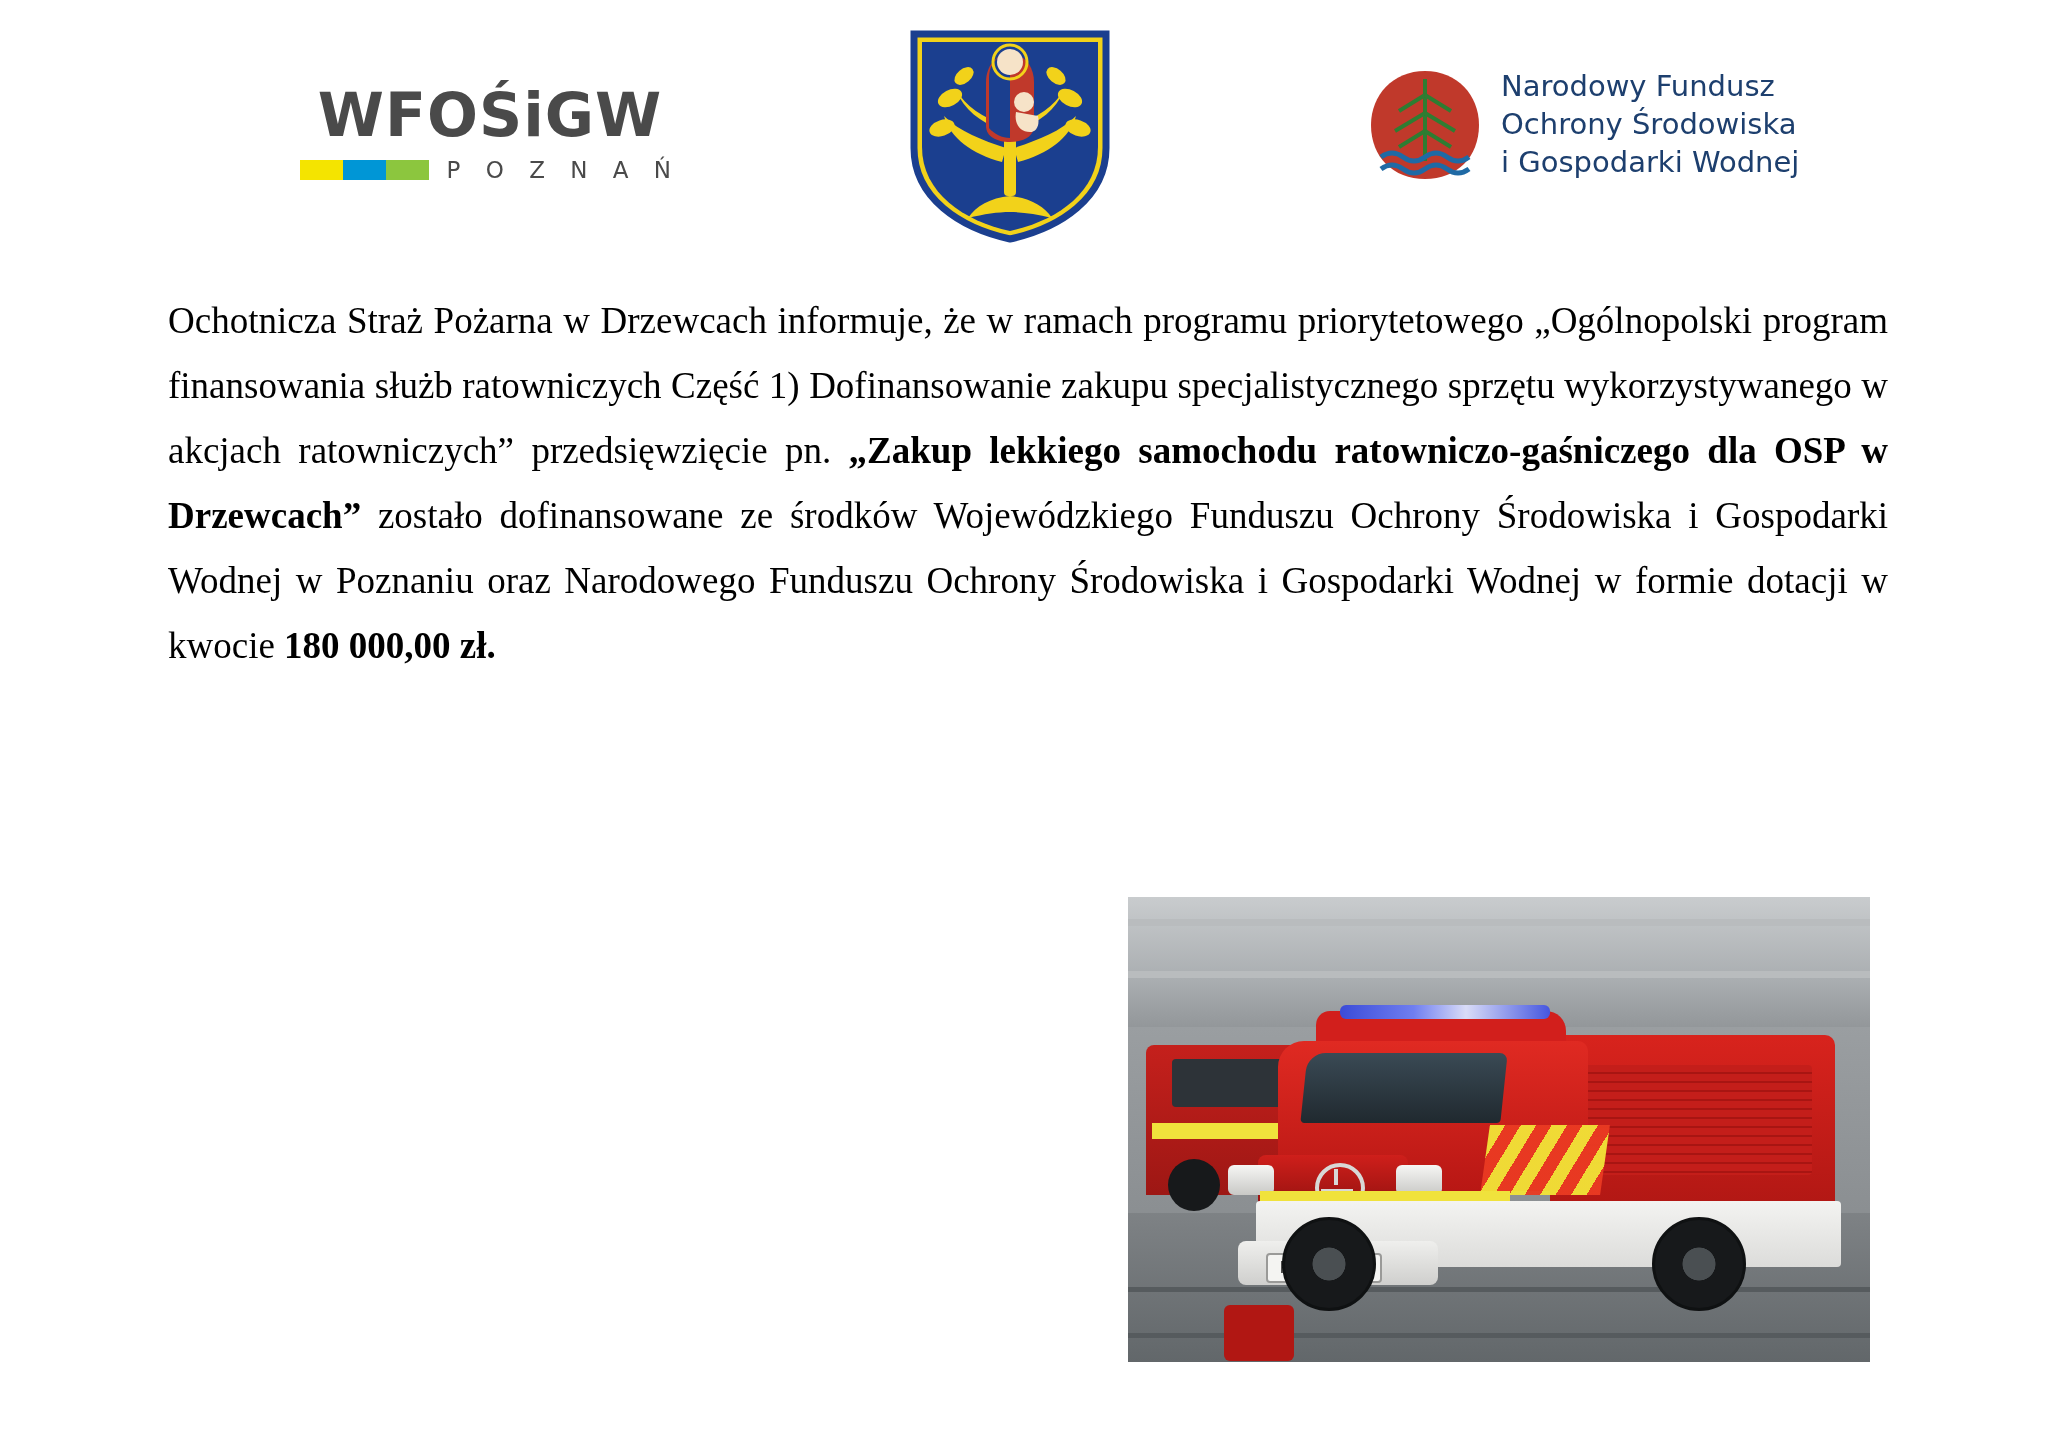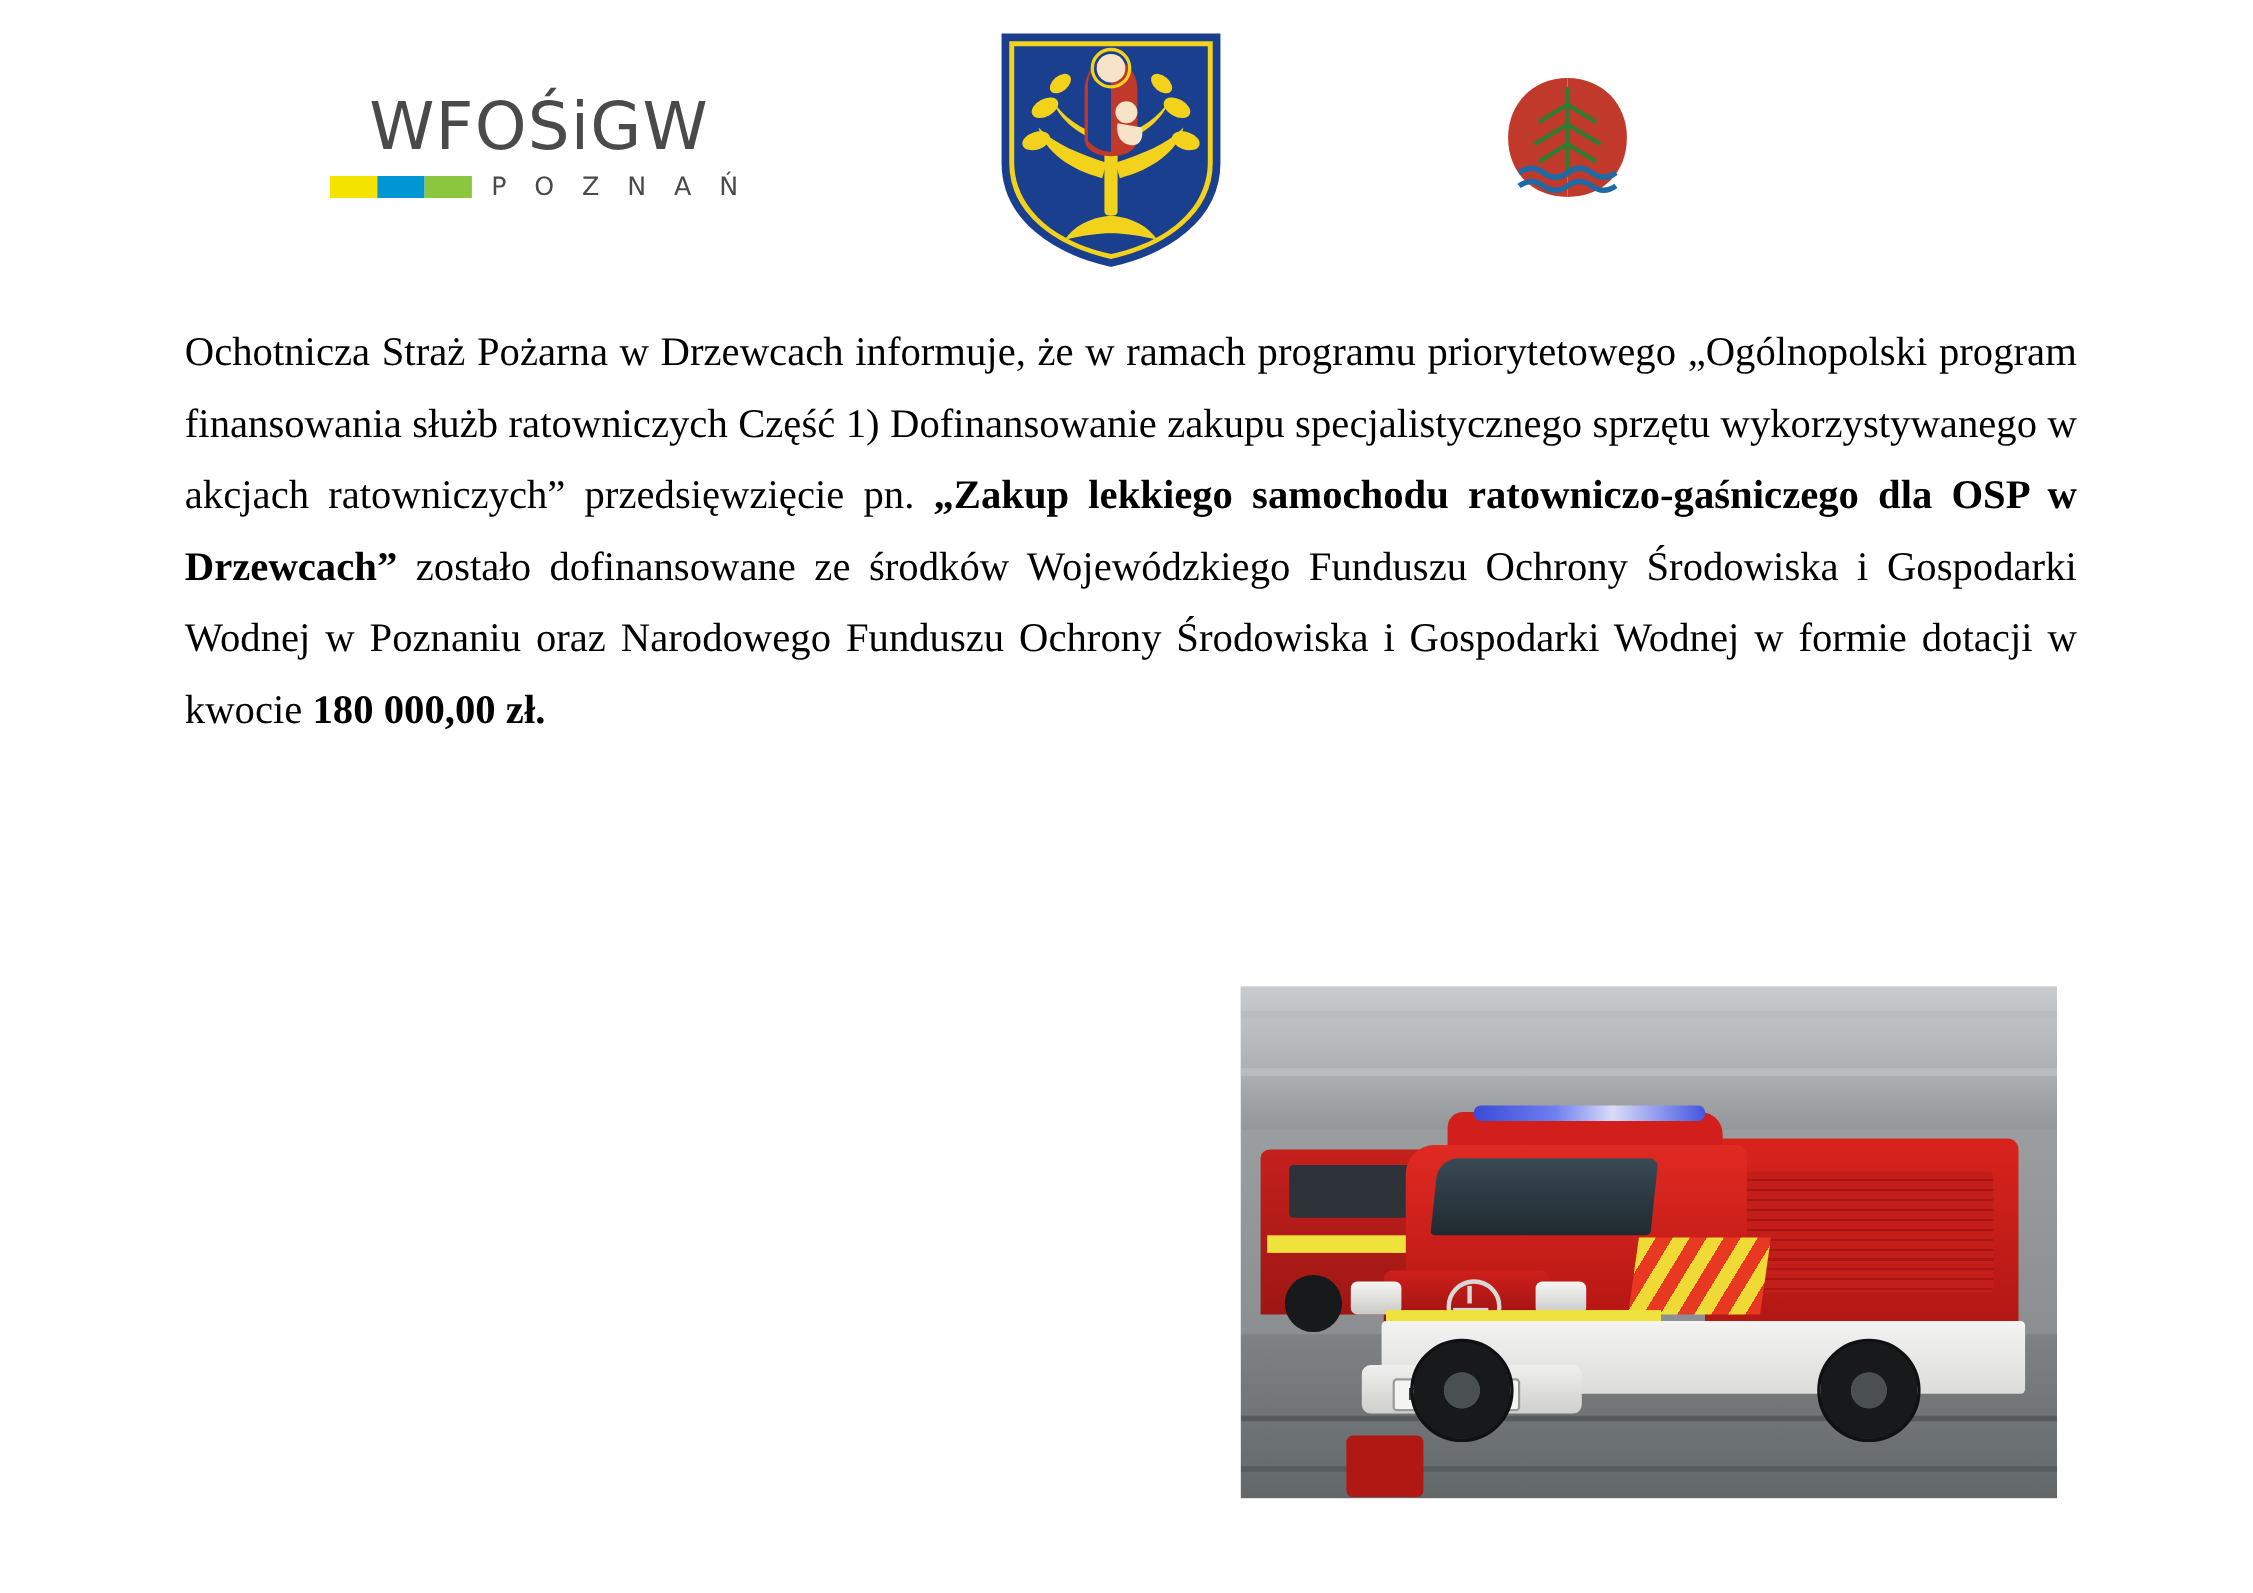--- a/index.html
+++ b/index.html
@@ -26,21 +26,21 @@
   
   .wfosigw {
     position: absolute;
     left: 300px;
     top: 85px;
     width: 380px;
     text-align: center;
   }
   .wfosigw-word {
     font-family: "DejaVu Sans", sans-serif;
-    font-weight: normal;
+    font-weight: bold;
     font-size: 60px;
     letter-spacing: 1px;
     color: #4a4a4a;
     line-height: 1;
     white-space: nowrap;
   }
   .wfosigw-bars {
     margin-top: 14px;
     display: flex;
     align-items: center;
@@ -311,20 +311,25 @@
             <path d="M60 48 L90 66"></path>
           <path d="M60 66 L34 82"></path>
             <path d="M60 66 L86 82"></path>
         </g>
         <g stroke="#1f6aa5" stroke-width="5" fill="none">
           <path d="M16 92 q11 -8 22 0 q11 8 22 0 q11 -8 22 0 q11 8 22 0"></path>
           <path d="M16 104 q11 -8 22 0 q11 8 22 0 q11 -8 22 0 q11 8 22 0"></path>
         </g>
       </svg>
     </div>
+    <div class="nfosigw-text">
+      <div>Narodowy Fundusz</div>
+      <div>Ochrony Środowiska</div>
+      <div>i Gospodarki Wodnej</div>
+    </div>
   </div>
 </div>
 
 <div class="content">
   <p class="para"><span>Ochotnicza Straż Pożarna w Drzewcach informuje, że w ramach programu priorytetowego „Ogólnopolski program finansowania służb ratowniczych Część 1) Dofinansowanie zakupu specjalistycznego sprzętu wykorzystywanego w akcjach ratowniczych” przedsięwzięcie pn. </span><span class="b">„Zakup lekkiego samochodu ratowniczo-gaśniczego dla OSP w Drzewcach”</span><span> zostało dofinansowane ze środków Wojewódzkiego Funduszu Ochrony Środowiska i Gospodarki Wodnej w Poznaniu oraz Narodowego Funduszu Ochrony Środowiska i Gospodarki Wodnej w formie dotacji w kwocie </span><span class="b">180 000,00 zł.</span></p>
 </div>
 
 <div class="photo">
   <div class="photo-inner">
     <div class="hall-ceiling"></div>

